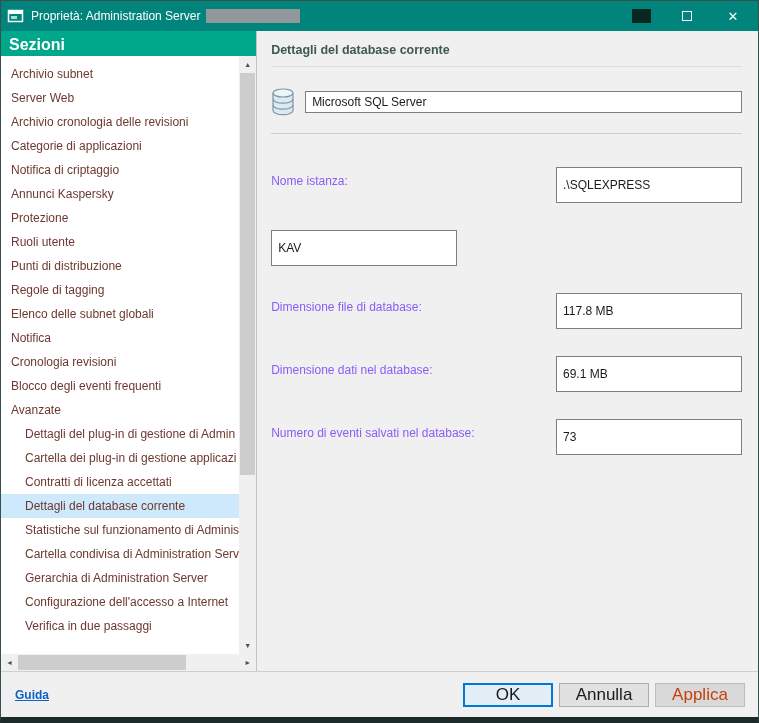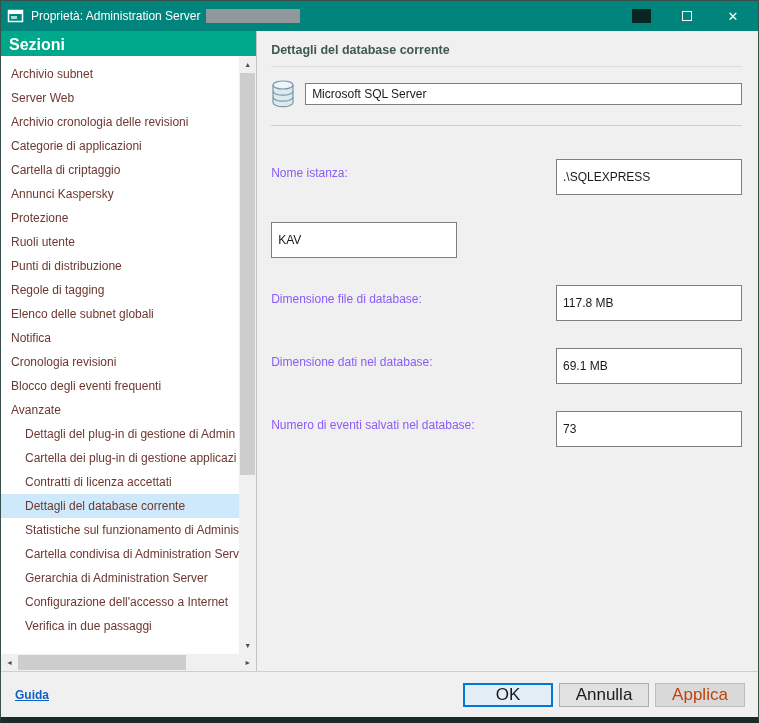--- a/index.html
+++ b/index.html
@@ -61,21 +61,21 @@
   .hscroll { flex: 0 0 17px; background: #f0f0f0; display: flex; align-items: center; }
   .hthumb { height: 15px; width: 168px; background: #cdcdcd; }
   
   .main { flex: 1; display: flex; flex-direction: column; min-width: 0; padding: 0 16px 0 14px; }
   .main-title {
     font-weight: bold; font-size: 12.5px;
     color: #405853;
     padding: 12px 0 9px 0;
     border-bottom: 1px solid #dedede;
   }
-  .db-row { display: flex; align-items: center; gap: 10px; margin-top: 13px; }
+  .db-row { display: flex; align-items: center; gap: 10px; margin-top: 21px; }
   .db-icon { width: 24px; height: 28px; flex: 0 0 24px; }
   .input {
     background: #fff;
     border: 1px solid #7f7f7f;
     height: 22px;
     padding: 0 6px;
     font-family: "Liberation Sans", sans-serif;
     font-size: 12px;
     color: #1a1a1a;
     width: 100%;
@@ -132,21 +132,21 @@
   <div class="content">
 
     <div class="sidebar">
       <div class="sidebar-header">Sezioni</div>
       <div class="sidebar-body">
         <ul class="sidebar-list">
           <li class="item">Archivio subnet</li>
           <li class="item">Server Web</li>
           <li class="item">Archivio cronologia delle revisioni</li>
           <li class="item">Categorie di applicazioni</li>
-          <li class="item">Cartella di criptaggio</li>
+          <li class="item">Notifica di criptaggio</li>
           <li class="item">Annunci Kaspersky</li>
           <li class="item">Protezione</li>
           <li class="item">Ruoli utente</li>
           <li class="item">Punti di distribuzione</li>
           <li class="item">Regole di tagging</li>
           <li class="item">Elenco delle subnet globali</li>
           <li class="item">Notifica</li>
           <li class="item">Cronologia revisioni</li>
           <li class="item">Blocco degli eventi frequenti</li>
           <li class="item">Avanzate</li>

